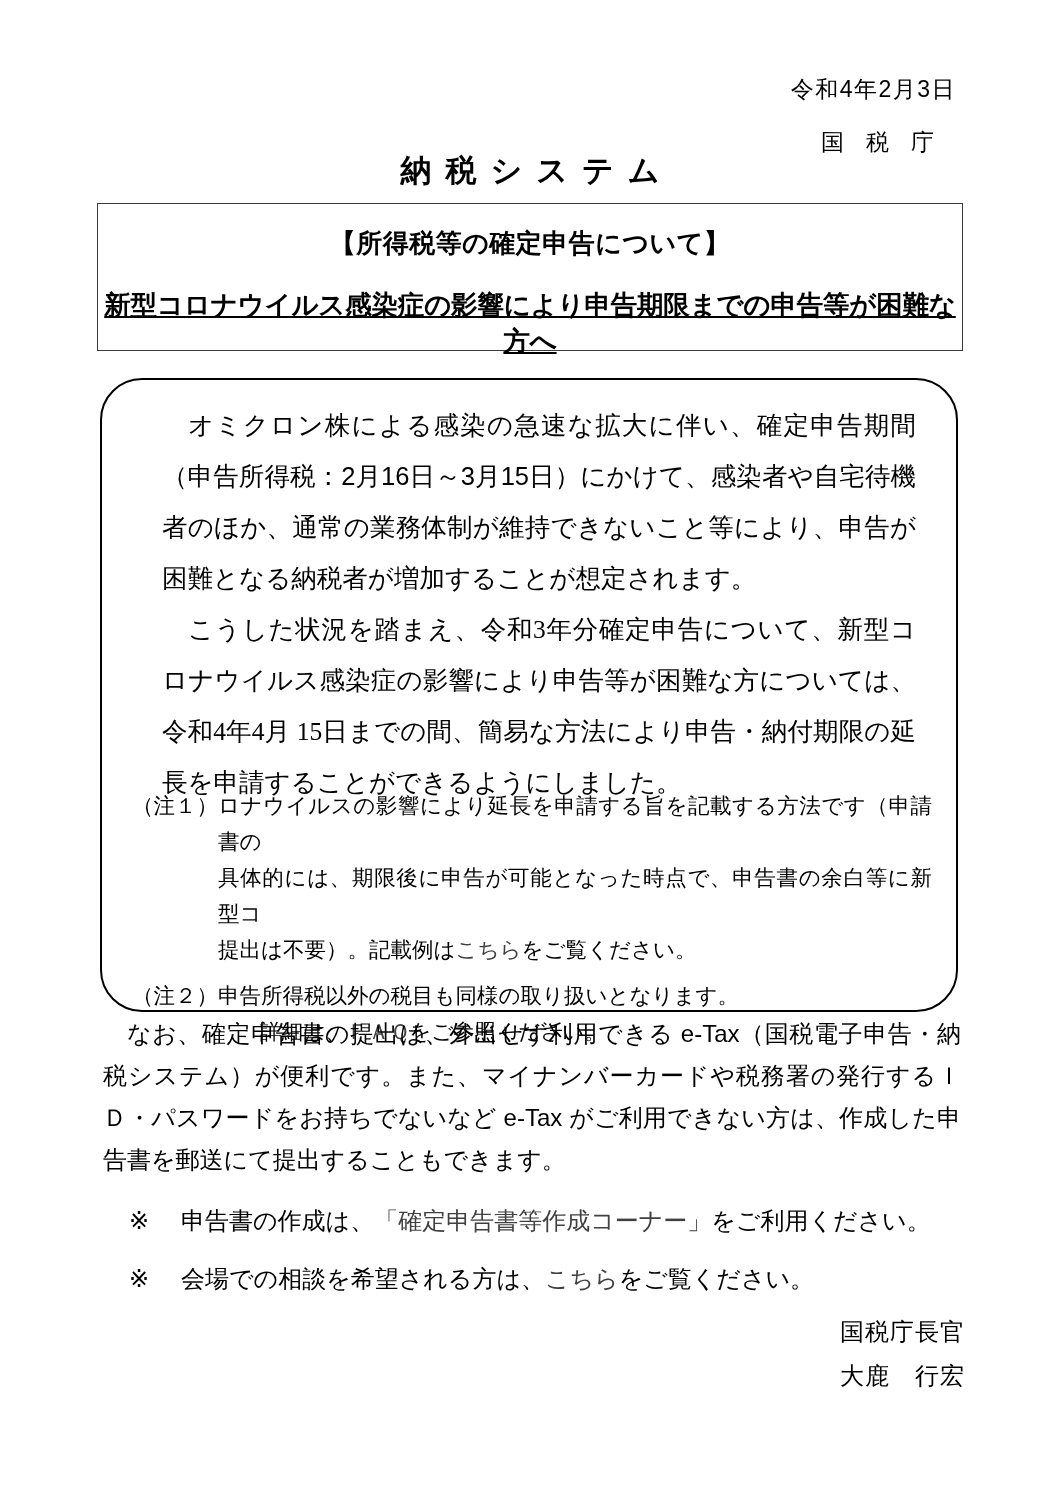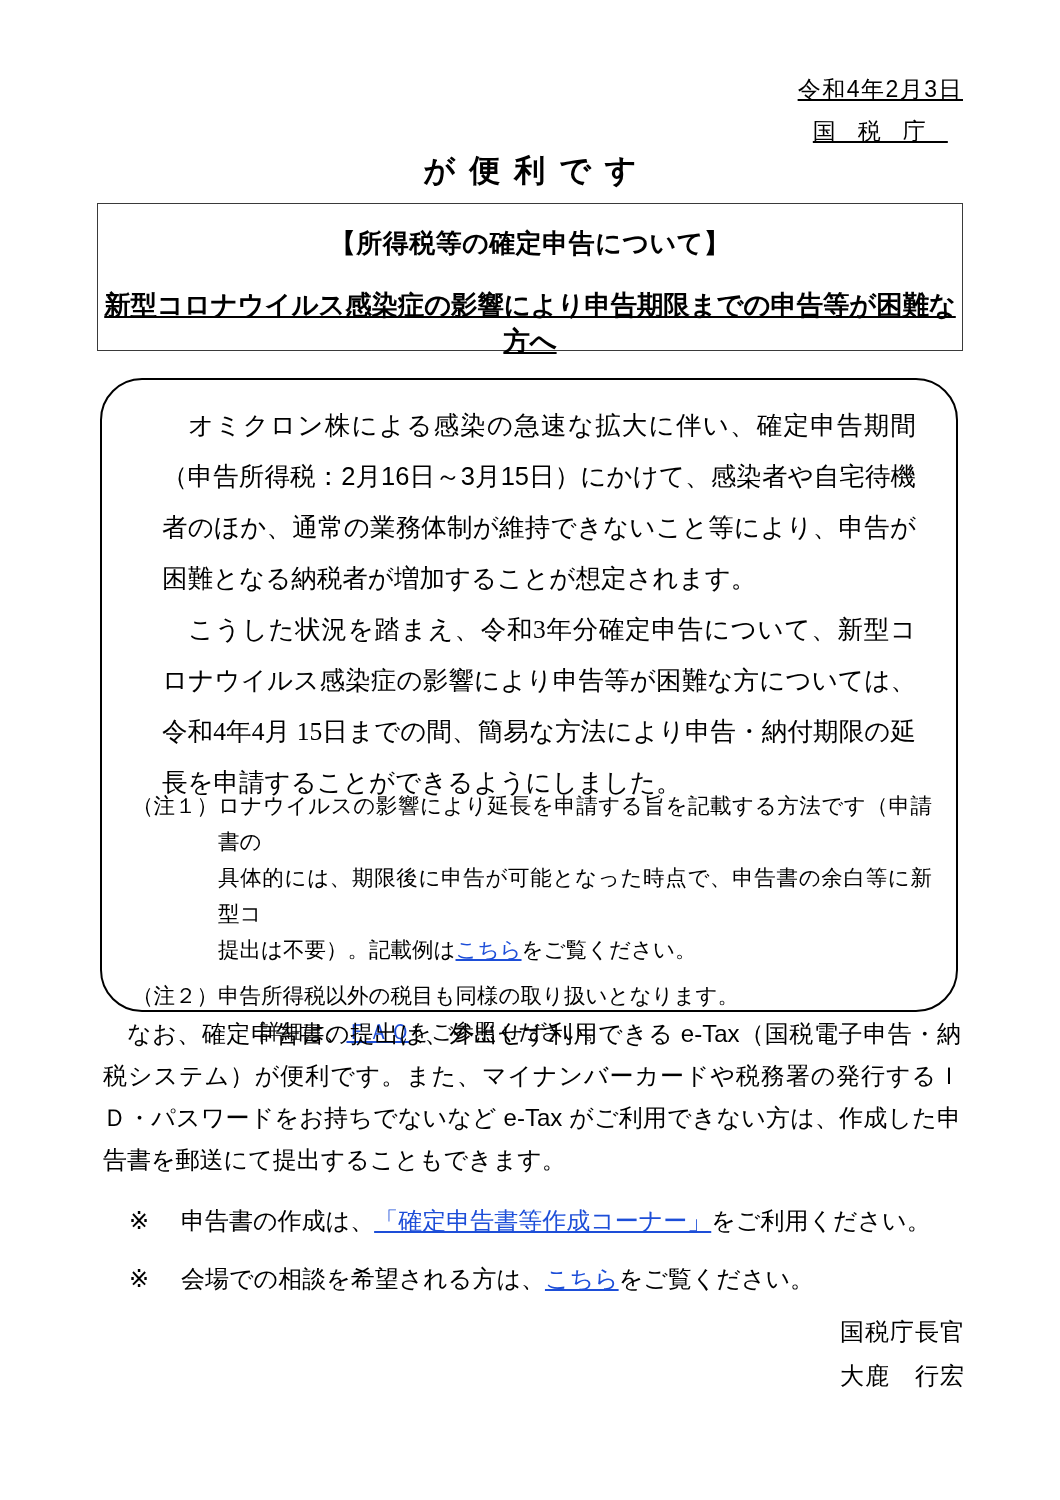--- a/index.html
+++ b/index.html
@@ -19,35 +19,34 @@
     position: absolute;
     inset: 0;
     width: 1060px;
     height: 1500px;
   }
 
   
   .header-block {
     position: absolute;
     top: 78px;
-    right: 97px;
-    text-align: center;
+    right: 104px;
+    text-align: right;
     line-height: 1.0;
-    text-decoration: underline;
   }
   .doc-date {
     font-size: 23px;
     letter-spacing: 1.5px;
     white-space: nowrap;
   }
   .doc-issuer {
     font-size: 23px;
     letter-spacing: 22px;
     padding-right: 0px;
-    margin-top: 19px;
+    margin-top: 30px;
     white-space: nowrap;
   }
 
   
   .doc-title {
     position: absolute;
     top: 150px;
     left: 0;
     width: 1060px;
     text-align: center;
@@ -196,37 +195,36 @@
     display: block;
   }
   .sig-name {
     display: block;
     padding-left: 42px;
     letter-spacing: 1px;
   }
 
   
   .lnk {
-    color: #1d4ed8;
-    text-decoration: underline;
+    color: #404040;
     text-underline-offset: 2px;
     cursor: pointer;
   }
 </style>
 </head>
 <body>
 
 <div class="page">
 
   <div class="header-block">
     <div class="doc-date">令和4年2月3日</div>
     <div class="doc-issuer">国税庁</div>
   </div>
 
-  <div class="doc-title">が便利です</div>
+  <div class="doc-title">納税システム</div>
 
   <div class="title-box">
     <div class="title-box-line1">【所得税等の確定申告について】</div>
     <div class="title-box-line2">新型コロナウイルス感染症の影響により申告期限までの申告等が困難な方へ</div>
   </div>
 
   <div class="rounded-box">
 
     <div class="rb-inner">
       <p class="body-para indent">オミクロン株による感染の急速な拡大に伴い、確定申告期間（申告所得税：2月16日～3月15日）にかけて、感染者や自宅待機者のほか、通常の業務体制が維持できないこと等により、申告が困難となる納税者が増加することが想定されます。</p>

